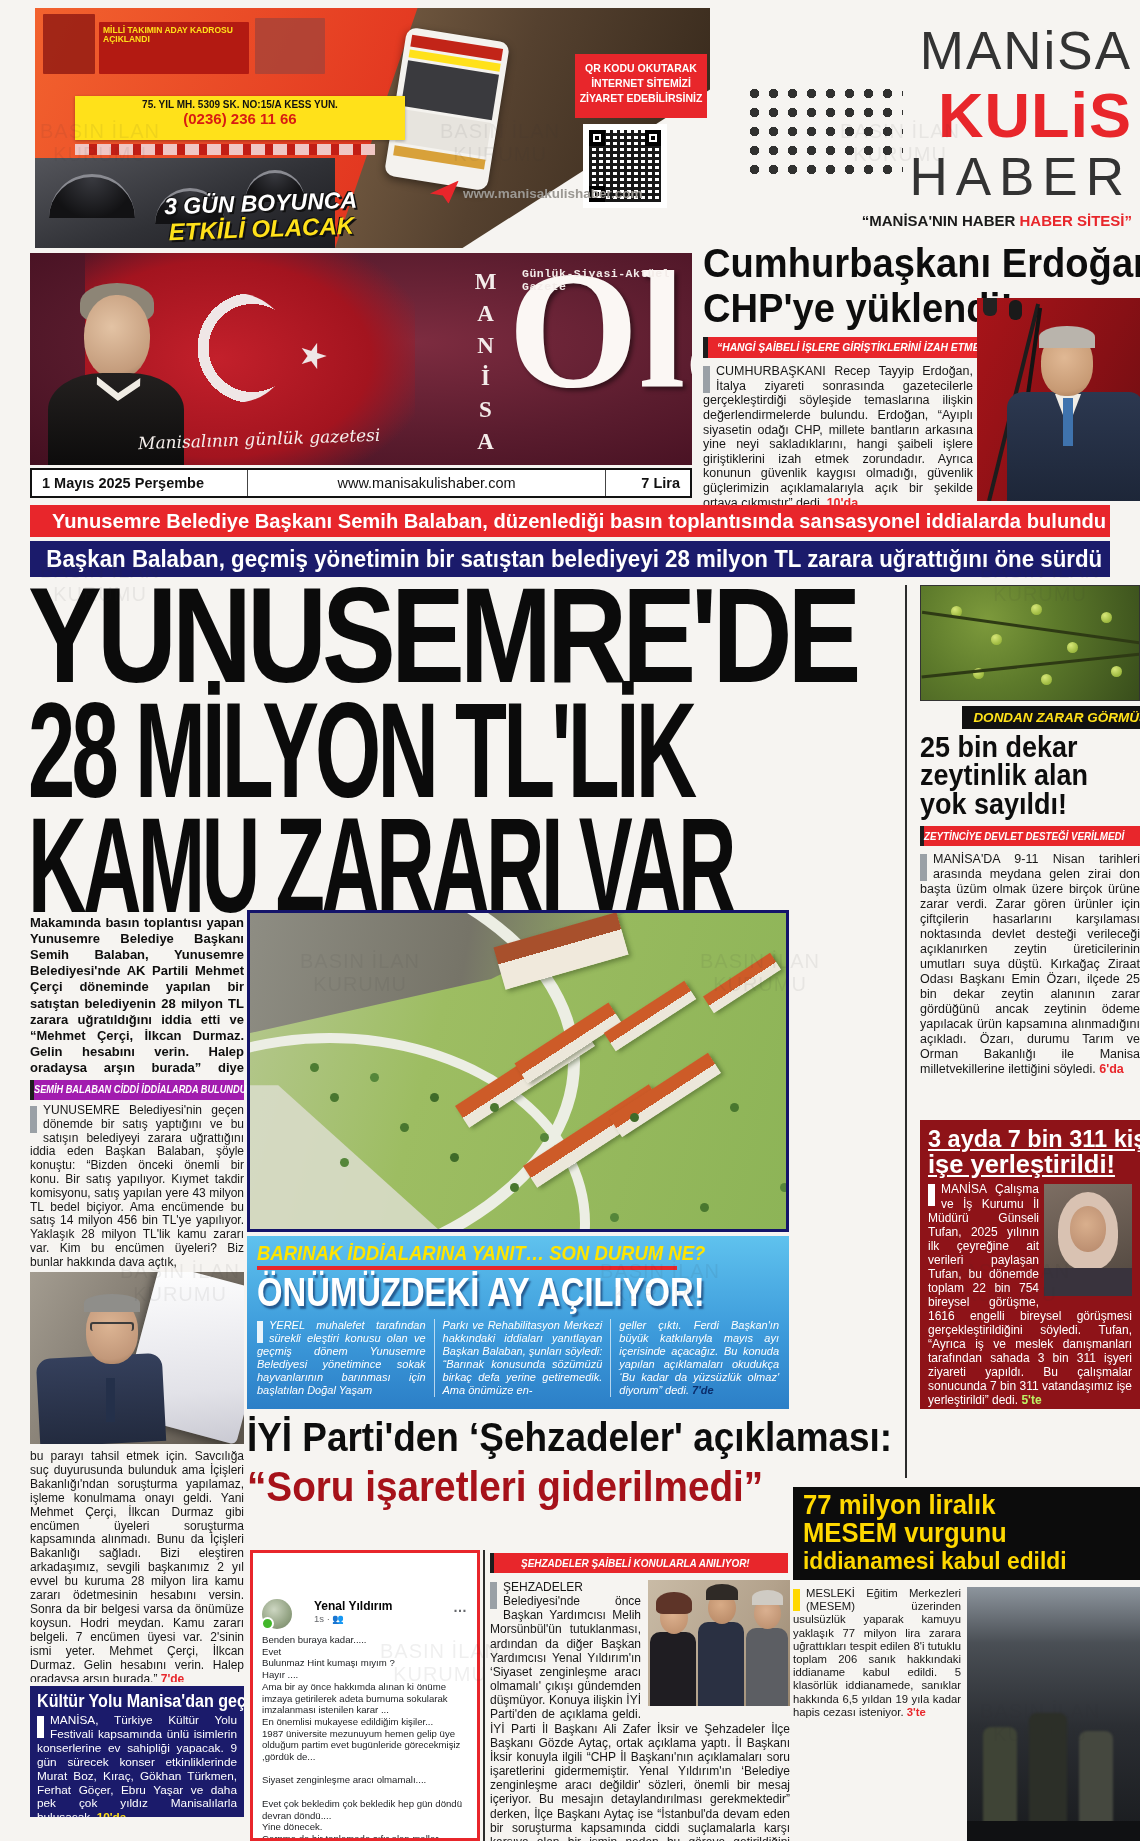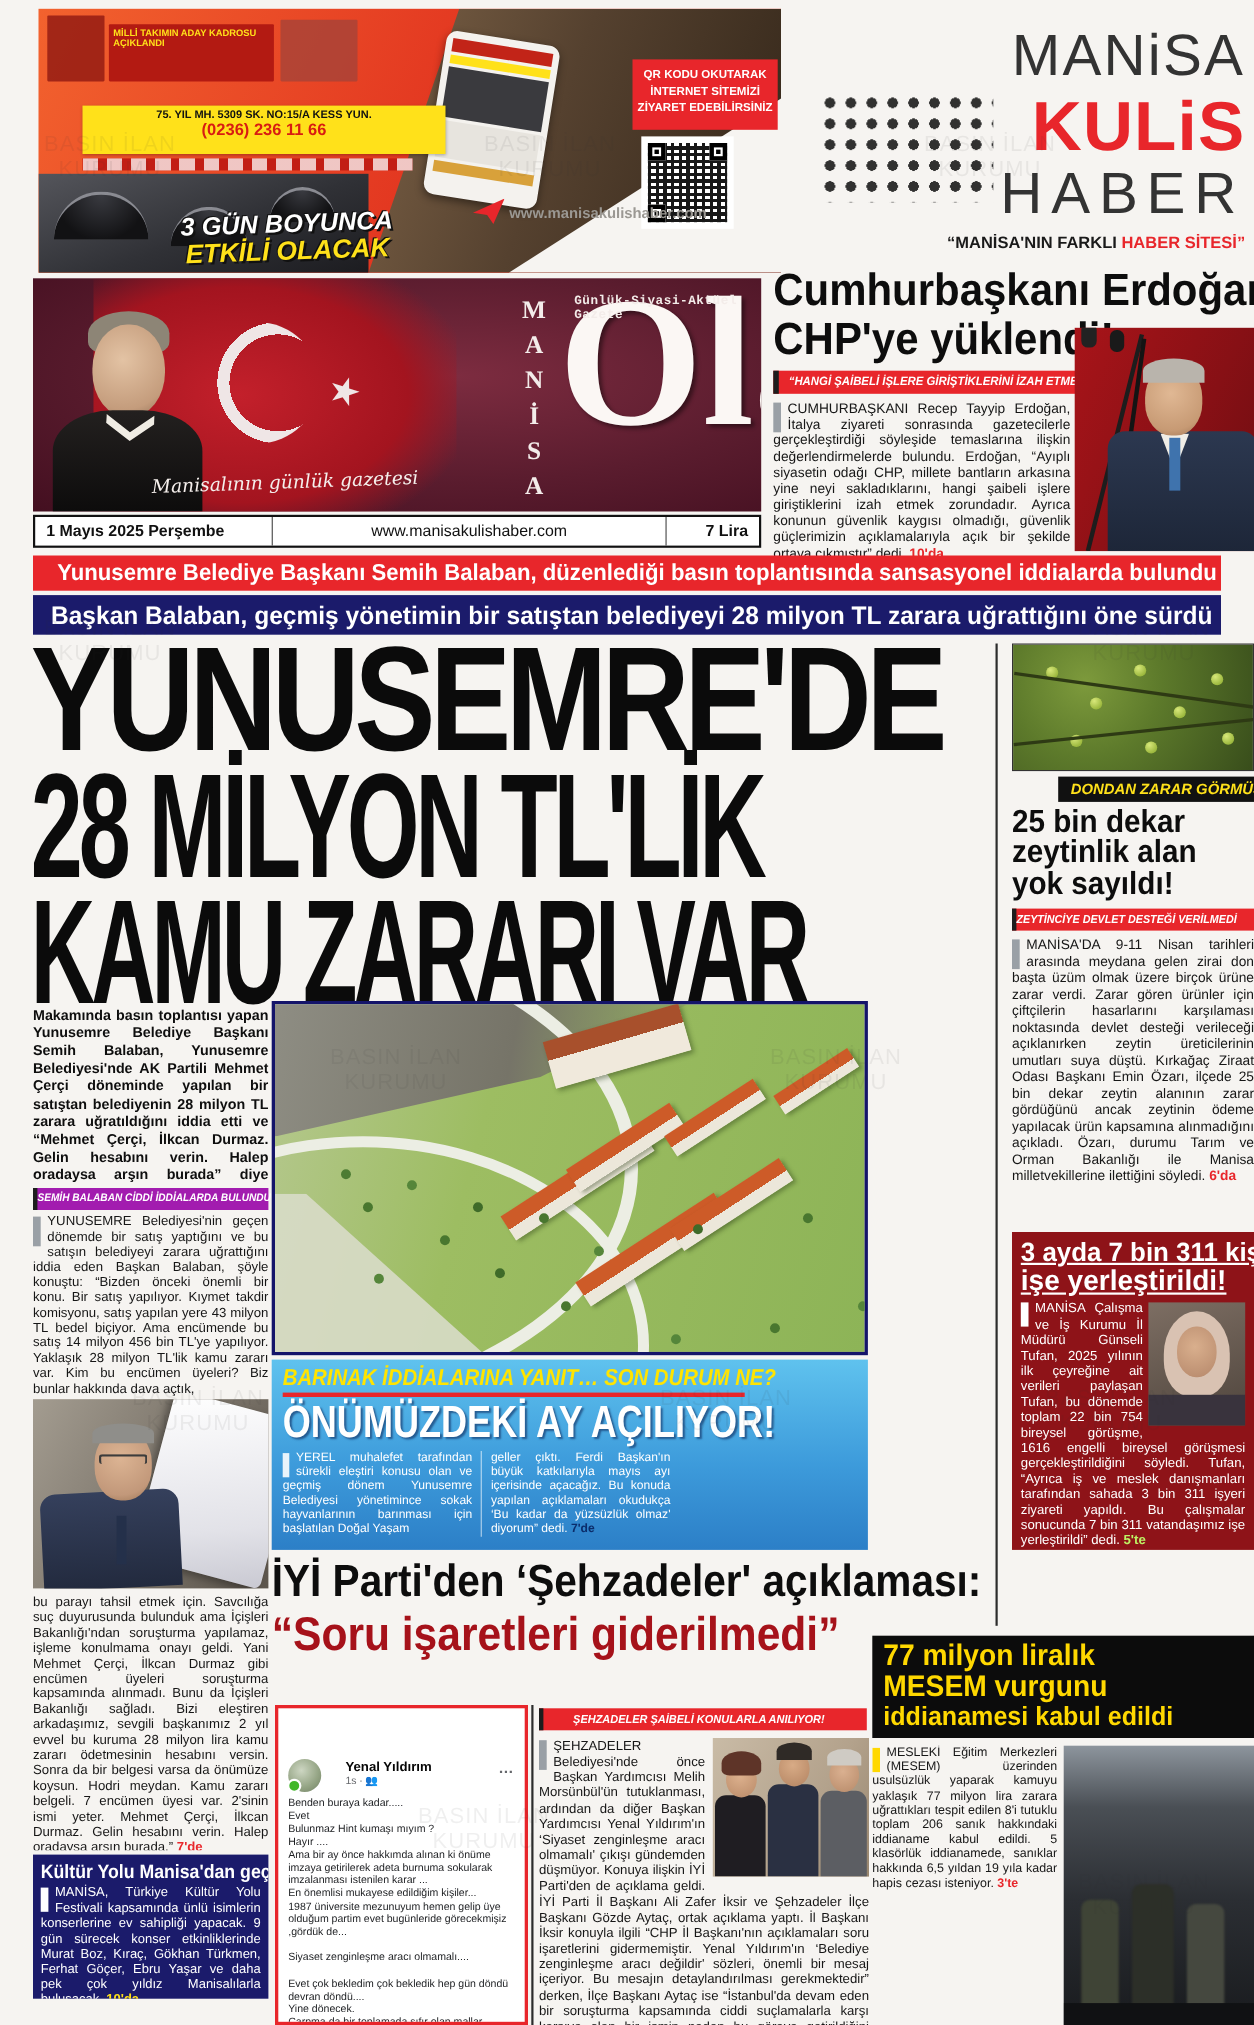--- a/index.html
+++ b/index.html
@@ -160,21 +160,21 @@
 
   
   #barinak { left:247px; top:1236px; width:542px; height:173px; overflow:hidden;
         background:linear-gradient(180deg,#5fc2ee 0%,#3d9bdb 55%,#2c7fc7 100%); padding:5px 10px; }
   #bar-kicker { display:inline-block; transform:scale(.88,1); transform-origin:0 0; white-space:nowrap;
         color:#ffe400; font-size:21px; font-weight:800; font-style:italic; }
   #bar-rule { width:420px; height:4px; background:#e8262b; margin:1px 0 2px 0; }
   #bar-head { display:inline-block; transform:scale(.80,1); transform-origin:0 0; white-space:nowrap;
         color:#fff; font-size:41px; font-weight:800; text-shadow:2.5px 2.5px 2px rgba(10,30,80,.55); line-height:1; }
   #bar-cols { display:flex; gap:8px; margin-top:6px; }
-  #bar-cols .col { width:33%; color:#fff; font-size:11px; line-height:1.18; text-align:justify; }
+  #bar-cols .col { width:33%; color:#fff; font-size:11px; line-height:1.18; text-align:justify;font-style:italic; }
   #bar-cols .col + .col { border-left:1px solid rgba(255,255,255,.65); padding-left:8px; }
   #bar-cols .lb { background:#e9f4fb; height:22px; width:6px; }
   #bar-cols .ref { color:#0b2d6b; }
 
   
   #iyi-h1 { left:247px; top:1414px; font-size:41px; font-weight:800; color:#0d0d0d; }
   #iyi-h2 { left:247px; top:1462px; font-size:43px; font-weight:800; color:#a6121a; }
 
   
   #fb { left:250px; top:1550px; width:230px; height:291px; background:#fff; border:3px solid #e8262b;
@@ -311,21 +311,21 @@
     </div>
     <div id="plane" class="abs"></div>
     <span id="ad-url" class="abs">www.manisakulishaber.com</span>
   </div>
 
   <div id="dots" class="abs"></div>
   <div id="brand1" class="brand-line">MANiSA</div>
   <div id="brand2" class="brand-line">KULiS</div>
   <div id="brand3" class="brand-line">HABER</div>
   <div id="tagline">
-    <span>“MANİSA'NIN FARKLI </span><span class="red">HABER SİTESİ”</span>
+    <span>“MANİSA'NIN HABER </span><span class="red">HABER SİTESİ”</span>
   </div>
 
   <div id="masthead" class="abs">
     <div id="flag" class="abs"></div>
     <div id="crescent" class="abs"></div>
     <div id="star" class="abs">★</div>
     <div id="ata" class="abs">
       <div id="ata-hair" class="abs"></div>
       <div id="ata-face" class="abs"></div>
       <div id="ata-suit" class="abs"></div>
@@ -427,20 +427,23 @@
 
   <div id="barinak" class="abs">
     <span id="bar-kicker">BARINAK İDDİALARINA YANIT… SON DURUM NE?</span>
     <div id="bar-rule"></div>
     <span id="bar-head">ÖNÜMÜZDEKİ AY AÇILIYOR!</span>
     <div id="bar-cols">
       <div class="col">
         <span class="lb"></span><span>YEREL muhalefet tarafından sürekli eleştiri konusu olan ve geçmiş dönem Yunusemre Belediyesi yönetimince sokak hayvanlarının barınması için başlatılan Doğal Yaşam</span>
       </div>
       <div class="col">
+        <span>Parkı ve Rehabilitasyon Merkezi hakkındaki iddiaları yanıtlayan Başkan Balaban, şunları söyledi: “Barınak konusunda sözümüzü birkaç defa yerine getiremedik. Ama önümüze en-</span>
+      </div>
+      <div class="col">
         <span>geller çıktı. Ferdi Başkan'ın büyük katkılarıyla mayıs ayı içerisinde açacağız. Bu konuda yapılan açıklamaları okudukça ‘Bu kadar da yüzsüzlük olmaz' diyorum” dedi. </span><span class="ref b">7'de</span>
       </div>
     </div>
   </div>
 
   <div id="iyi-h1" class="abs">
     <span class="cx" style="transform:scale(.9,1);">İYİ Parti'den ‘Şehzadeler' açıklaması:</span>
   </div>
   <div id="iyi-h2" class="abs">
     <span class="cx" style="transform:scale(.9,1);">“Soru işaretleri giderilmedi”</span>

